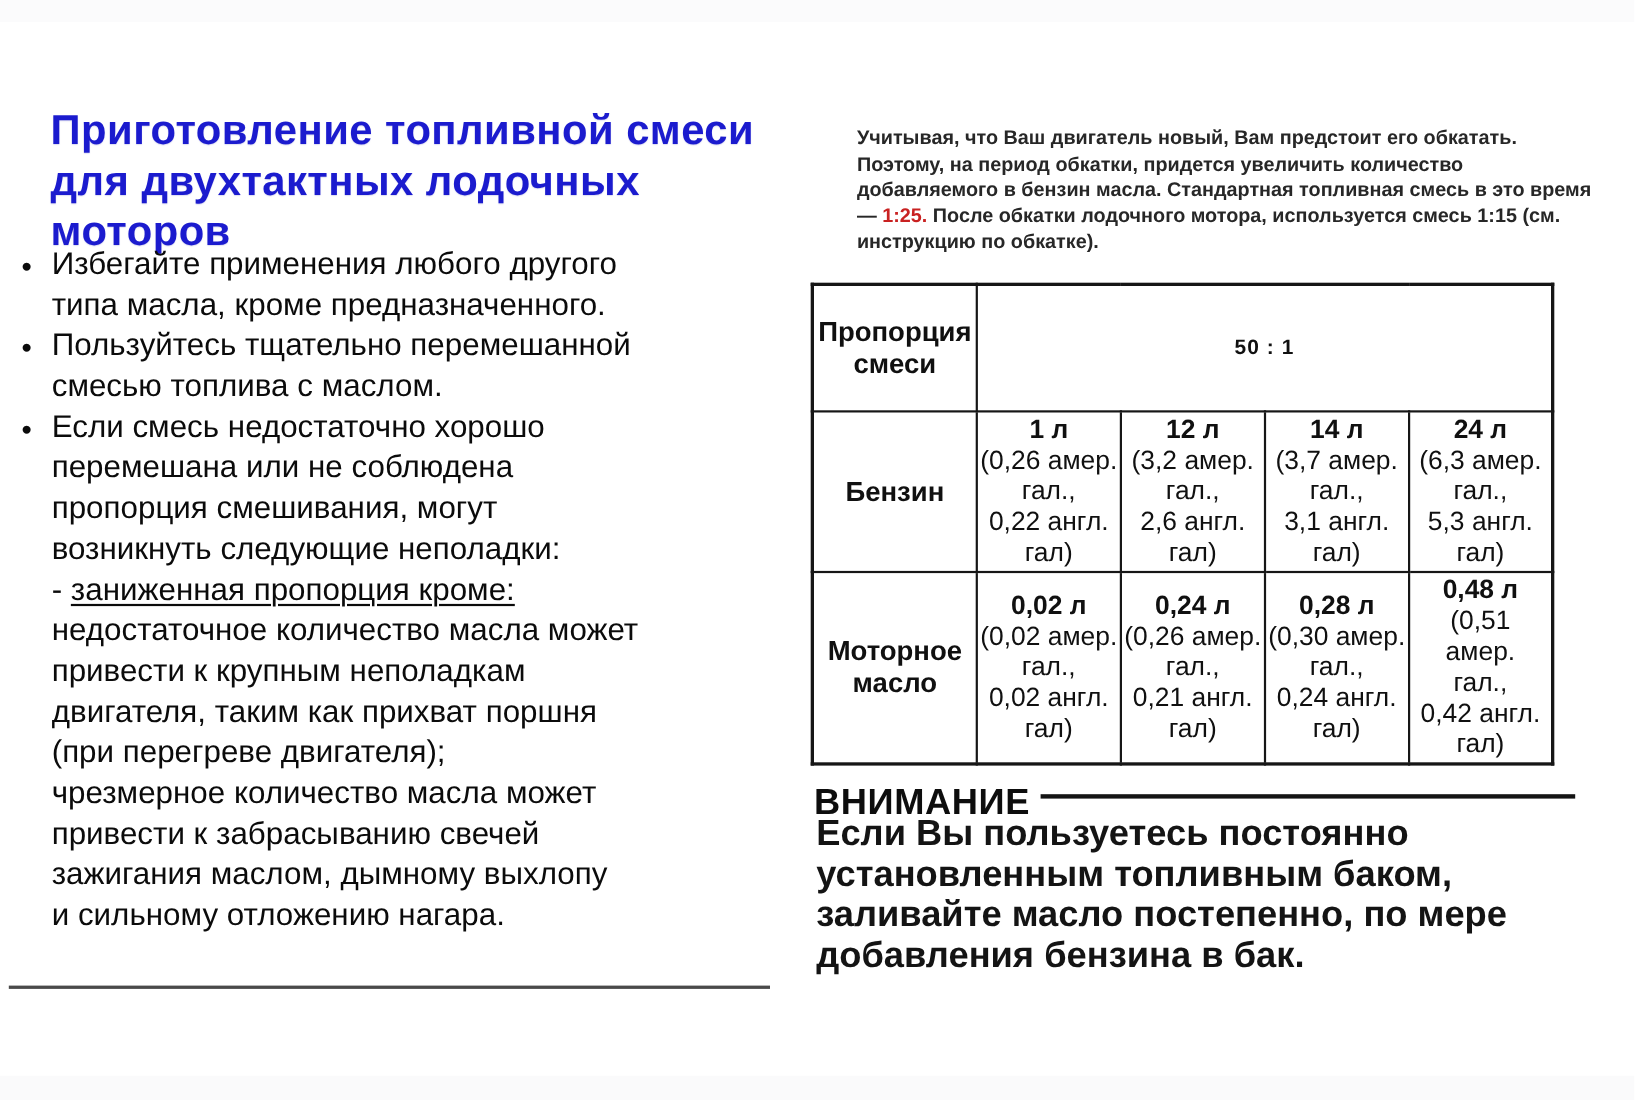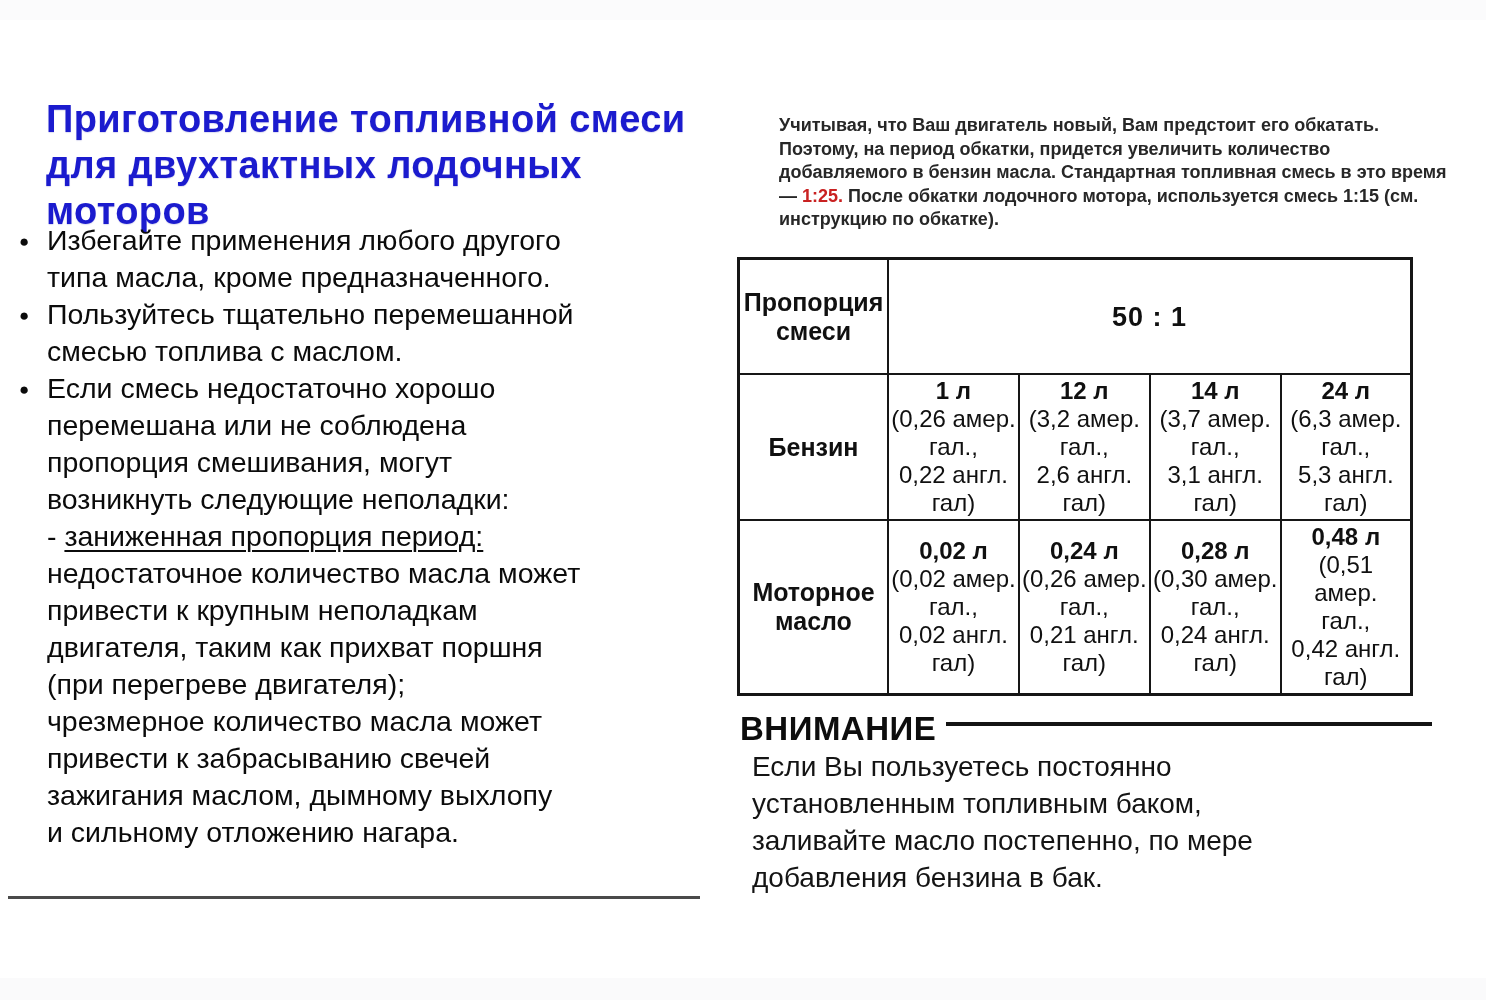--- a/index.html
+++ b/index.html
@@ -45,36 +45,36 @@
     position:absolute;left:737px;top:257px;width:676px;
     border-collapse:collapse;table-layout:fixed;
     font-size:24px;line-height:28px;text-align:center;color:#101010;
   }
   .mix-table,
   .mix-table td{border:2px solid #161616;}
   .mix-table{border-width:3px;}
   .mix-table td{padding:2px 2px;vertical-align:middle;}
   .mix-table .col-label{width:143px;}
   .mix-table .lbl{font-weight:bold;font-size:25px;line-height:29px;}
-  .mix-table .ratio{font-weight:bold;font-size:27px;letter-spacing:1px;}
+  .mix-table .ratio{font-weight:bold;font-size:19px;letter-spacing:1px;}
   .mix-table .row-prop td{height:109px;}
   .mix-table .row-petrol td{height:135px;margin-top:34px;}
   .mix-table .row-oil td{height:136px;}
   .mix-table .main{font-weight:bold;}
 
   
   .warn-head{
     position:absolute;left:740px;top:710px;width:692px;
     display:flex;align-items:center;
   }
   .warn-title{font-size:33px;font-weight:bold;letter-spacing:.5px;color:#0d0d0d;line-height:38px;}
   .warn-line{flex:1 1 auto;border-bottom:4px solid #141414;margin-left:10px;transform:translateY(-5px);}
   .warn-body{
-    position:absolute;left:742px;top:738px;margin:10px;width:640px;
-    font-size:28px;font-weight:normal;line-height:37px;color:#141414;
+    position:absolute;left:742px;top:738px;margin:0;width:640px;
+    font-size:33px;font-weight:bold;line-height:37px;color:#141414;
   }
 </style>
 </head>
 <body>
 
 <div class="page">
   <div class="band-top"></div>
   <div class="band-bottom"></div>
 
   <h1 class="title">
@@ -89,21 +89,21 @@
     </li>
     <li>
       <span class="pre">Пользуйтесь тщательно перемешанной
 смесью топлива с маслом.</span>
     </li>
     <li>
       <span class="pre">Если смесь недостаточно хорошо
 перемешана или не соблюдена
 пропорция смешивания, могут
 возникнуть следующие неполадки:</span>
-      <div class="subhead"><span>- </span><span class="u">заниженная пропорция период:</span></div>
+      <div class="subhead"><span>- </span><span class="u">заниженная пропорция кроме:</span></div>
       <div class="pre">недостаточное количество масла может
 привести к крупным неполадкам
 двигателя, таким как прихват поршня
 (при перегреве двигателя);</div>
       <div class="pre">чрезмерное количество масла может
 привести к забрасыванию свечей
 зажигания маслом, дымному выхлопу
 и сильному отложению нагара.</div>
     </li>
   </ul>

